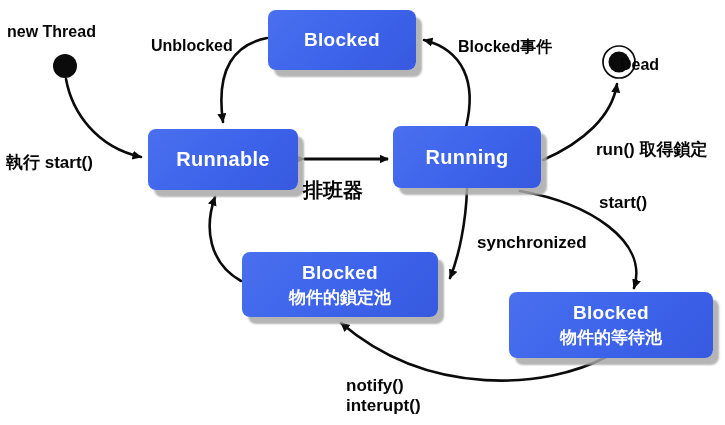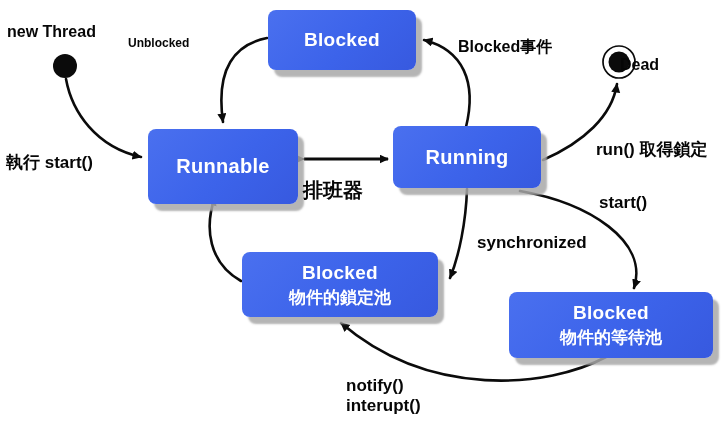--- a/index.html
+++ b/index.html
@@ -58,21 +58,21 @@
 
     <path d="M 241 281 C 209 263, 204 228, 215 197" fill="none" stroke="#0b0b0b" stroke-width="2.6" stroke-linecap="round" marker-end="url(#ah)"></path>
 
     <path d="M 606 357 C 548 388, 430 399, 341 323" fill="none" stroke="#0b0b0b" stroke-width="2.6" stroke-linecap="round" marker-end="url(#ah)"></path>
   </svg>
 
   <div class="node small" style="left:268px;top:10px;width:148px;height:60px;">
     <span class="main">Blocked</span>
   </div>
 
-  <div class="node" style="left:148px;top:129px;width:150px;height:75px;">
+  <div class="node" style="left:148px;top:129px;width:150px;height:61px;">
     <span class="main">Runnable</span>
   </div>
 
   <div class="node" style="left:393px;top:126px;width:148px;height:62px;">
     <span class="main">Running</span>
   </div>
 
   <div class="node small" style="left:242px;top:252px;width:196px;height:65px;">
     <span class="main">Blocked</span>
     <span class="sub">物件的鎖定池</span>
@@ -80,21 +80,21 @@
 
   <div class="node small" style="left:509px;top:292px;width:204px;height:66px;">
     <span class="main">Blocked</span>
     <span class="sub">物件的等待池</span>
   </div>
 
   <div class="lbl" style="left:7px;top:23px;font-size:16px;">new Thread</div>
 
   <div class="lbl" style="left:620px;top:12px;font-size:16px;margin-top:44px;">Dead</div>
 
-  <div class="lbl" style="left:128px;top:37px;font-size:12px;">Unblocked</div>
+  <div class="lbl" style="left:151px;top:37px;font-size:16px;">Unblocked</div>
 
   <div class="lbl" style="left:458px;top:38px;font-size:16px;">Blocked事件</div>
 
   <div class="lbl" style="left:303px;top:179px;font-size:20px;">排班器</div>
 
   <div class="lbl" style="left:6px;top:154px;font-size:17px;">執行 start()</div>
 
   <div class="lbl" style="left:596px;top:141px;font-size:17px;">run() 取得鎖定</div>
 
   <div class="lbl" style="left:599px;top:194px;font-size:17px;">start()</div>

